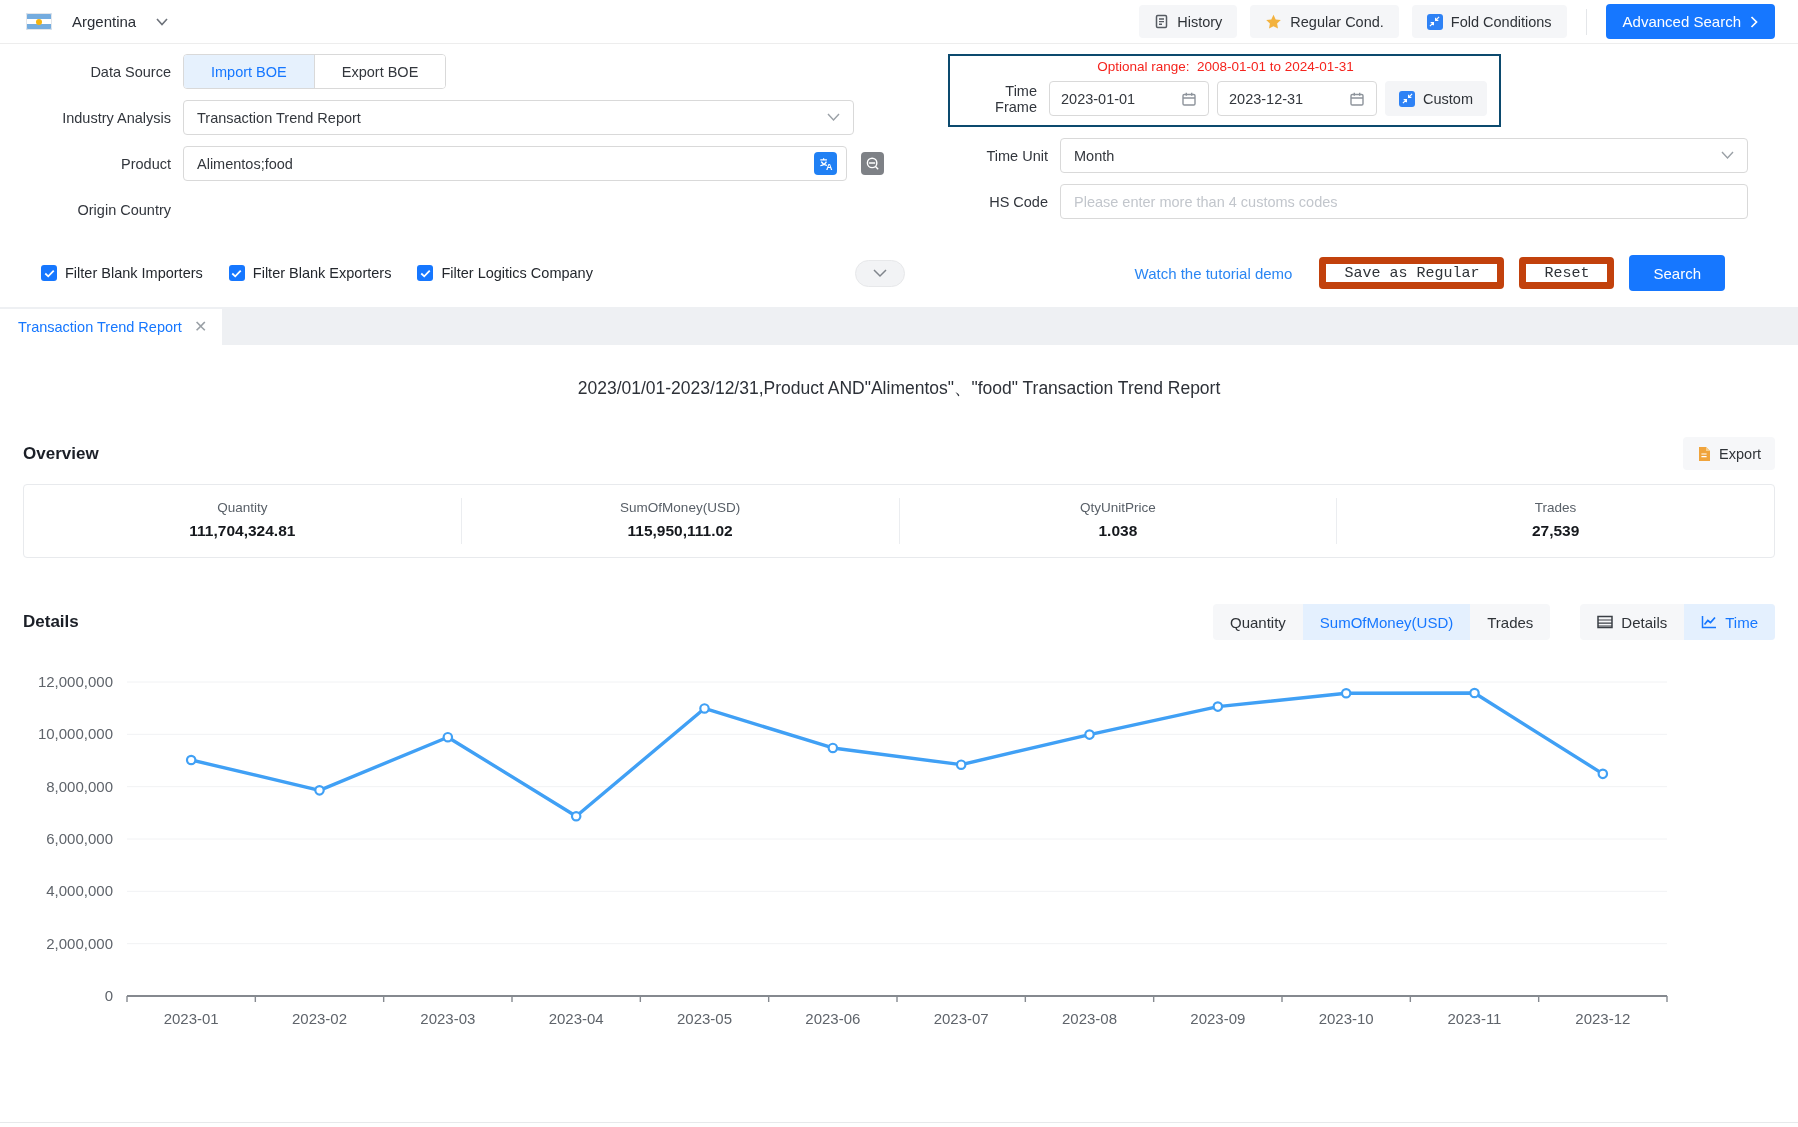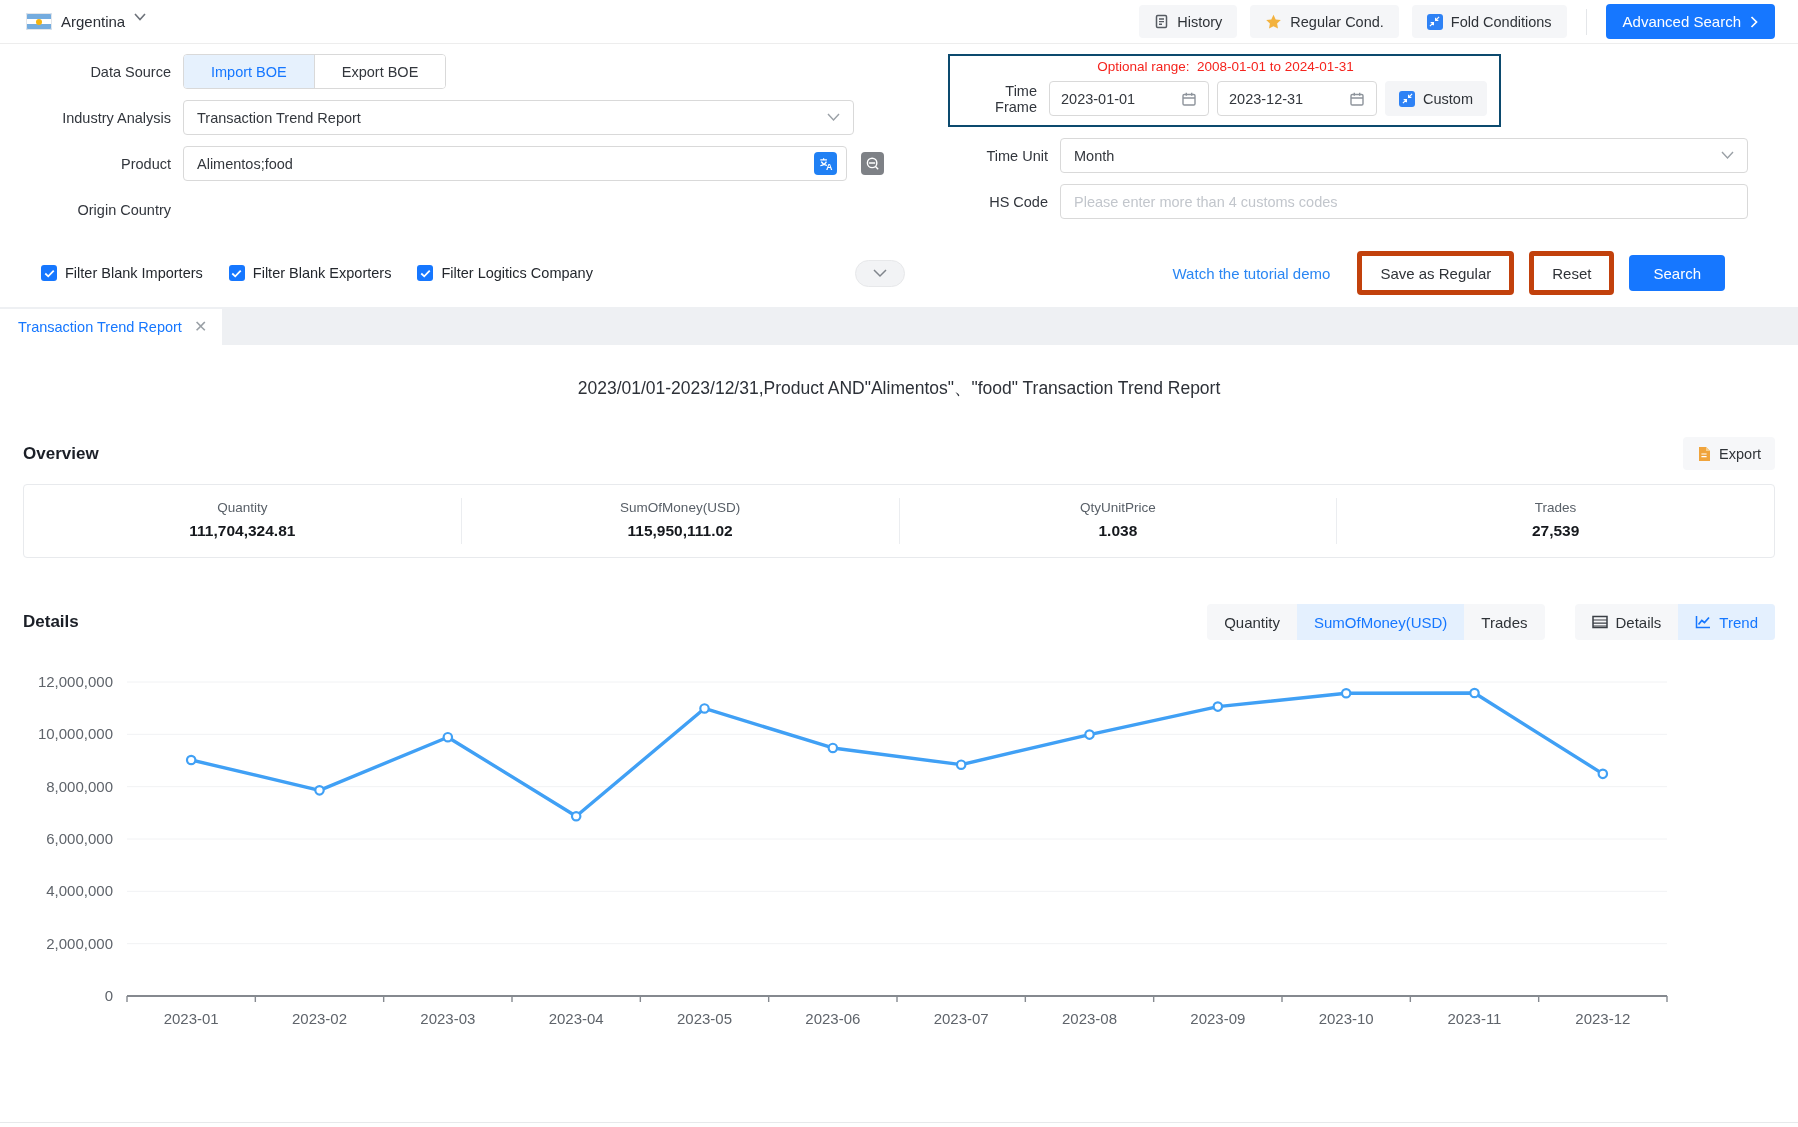--- a/index.html
+++ b/index.html
@@ -3,21 +3,21 @@
 <meta charset="utf-8">
 <style>
   * { box-sizing: border-box; margin: 0; padding: 0; }
   html,body { width:1798px; height:1127px; overflow:hidden; background:#fff;
     font-family:"Liberation Sans","DejaVu Sans",sans-serif; color:#2b2f36; }
   svg { display:block; }
 
   
   .topbar { height:44px; display:flex; align-items:center; padding:0 23px 0 26px;
     border-bottom:1px solid #ededed; background:#fff; }
-  .country { display:flex; align-items:flex-start; gap:9px; cursor:pointer; }
+  .country { display:flex; align-items:center; gap:20px; cursor:pointer; }
   .flag { width:26px; height:17px; border-radius:2px; position:relative; overflow:hidden;
     background:linear-gradient(#74acdf 0 33%, #fff 33% 66%, #74acdf 66% 100%); box-shadow:0 0 0 1px #e3e6ea inset; }
   .flag::after { content:""; position:absolute; left:50%; top:50%; width:6px; height:6px; margin:-3px 0 0 -3px;
     border-radius:50%; background:#f6b40e; }
   .country-name { font-size:15px; color:#2b2f36; }
   .topbar-right { margin-left:auto; display:flex; align-items:center; gap:13px; }
   .tb-btn { display:flex; align-items:center; gap:8px; height:33px; padding:0 15px; background:#f5f6f8;
     border:none; border-radius:4px; font-size:14.5px; color:#2f3338; cursor:pointer; }
   .tb-divider { width:1px; height:26px; background:#e4e6e9; margin:0 6px; }
   .btn-primary { display:flex; align-items:center; gap:9px; height:35px; padding:0 17px; background:#1677ff;
@@ -70,22 +70,22 @@
   .chk-group { display:flex; align-items:center; gap:26px; }
   .chk-item { display:flex; align-items:center; gap:8px; cursor:pointer; }
   .chk-box { width:16px; height:16px; border-radius:3px; background:#1677ff; display:flex;
     align-items:center; justify-content:center; flex:none; }
   .chk-label { font-size:14.5px; color:#24282e; }
   .expand-btn { position:absolute; left:50%; transform:translateX(-50%); width:50px; height:27px;
     background:#f2f3f5; border:1px solid #e7e8ea; border-radius:14px; display:flex; align-items:center;
     justify-content:center; cursor:pointer; }
   .action-right { margin-left:auto; display:flex; align-items:center; gap:15px; }
   .link { color:#2a86f3; font-size:15px; margin-right:12px; cursor:pointer; }
-  .btn-outline { height:44px; padding:0 18px; background:#fff; border:5px solid #c2410c; border-radius:4px;
-    font-size:15px; color:#2f3338; cursor:pointer; }
+  .btn-outline { height:32px; padding:0 18px; background:#fff; border:7px solid #c2410c; border-radius:4px;
+    font-size:15px; color:#2f3338; cursor:pointer;font-family:Liberation Mono, monospace; }
   .btn-search { height:36px; padding:4px 24px; background:#1677ff; border:none; border-radius:4px;
     font-size:15px; color:#fff; cursor:pointer; }
 
   
   .tabbar { margin-top:15px; height:38px; background:#eef0f3; display:flex; align-items:flex-end; }
   .tab { height:36px; background:#fff; display:flex; align-items:center; gap:12px; padding:0 15px 0 18px;
     font-size:14.5px; color:#1677ff; cursor:pointer; }
   .tab-close { color:#9aa0a6; font-size:16px; cursor:pointer; line-height:1; }
 
   
@@ -351,21 +351,21 @@
               <rect x="1" y="1.5" width="14" height="11" fill="none" stroke="#3a3f45" stroke-width="1.5"></rect>
               <path d="M1 5 h14 M1 8.2 h14 M1 11 h14" stroke="#3a3f45" stroke-width="1.2"></path>
             </svg>
           <span>Details</span>
         </div>
         <div class="pill active">
           <svg width="16" height="14" viewBox="0 0 16 14">
               <path d="M1.5 1 V12.5 H15" fill="none" stroke="#1677ff" stroke-width="1.5"></path>
               <path d="M3.5 9.5 L6.8 5.5 L9.5 7.5 L14 2.5" fill="none" stroke="#1677ff" stroke-width="1.7"></path>
             </svg>
-          <span>Trend</span>
+          <span>Time</span>
         </div>
       </div>
     </div>
   </div>
 
   <div class="chart-wrap">
     <svg id="trend-chart" width="1752" height="408" viewBox="0 0 1752 408">
         <line x1="104" y1="291.6666666666667" x2="1644" y2="291.6666666666667" stroke="#f1f2f4" stroke-width="1"></line>
         <line x1="104" y1="239.33333333333334" x2="1644" y2="239.33333333333334" stroke="#f1f2f4" stroke-width="1"></line>
         <line x1="104" y1="187" x2="1644" y2="187" stroke="#f1f2f4" stroke-width="1"></line>

